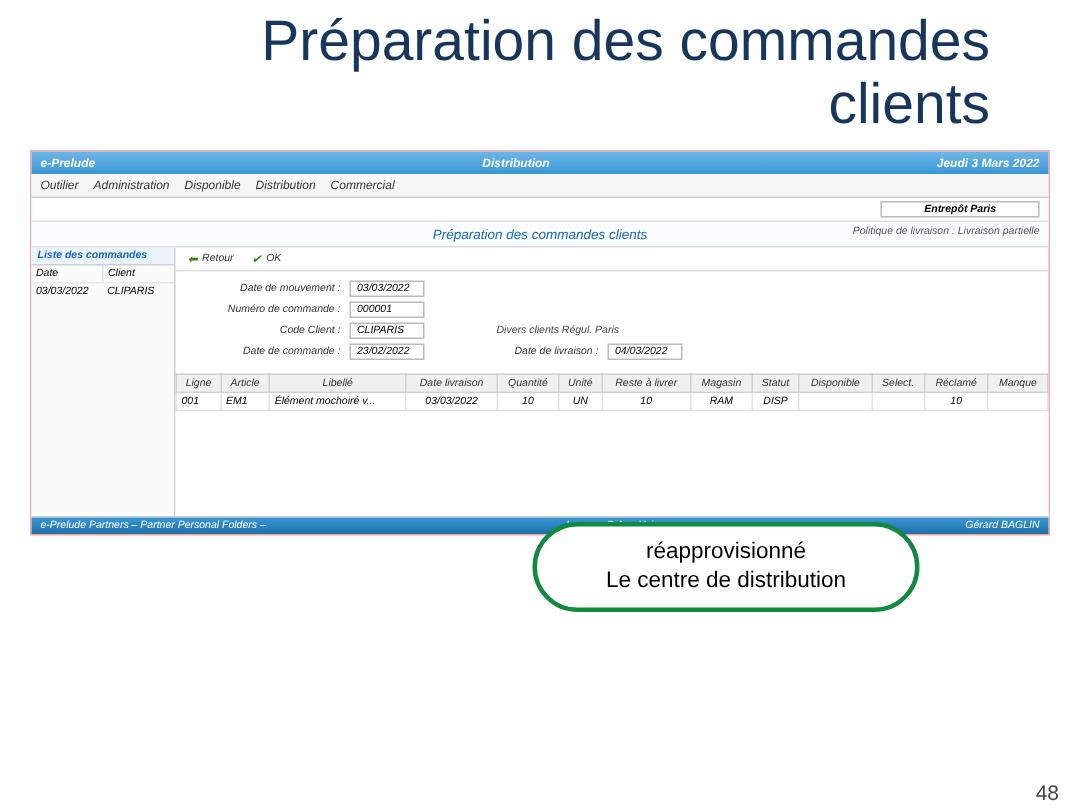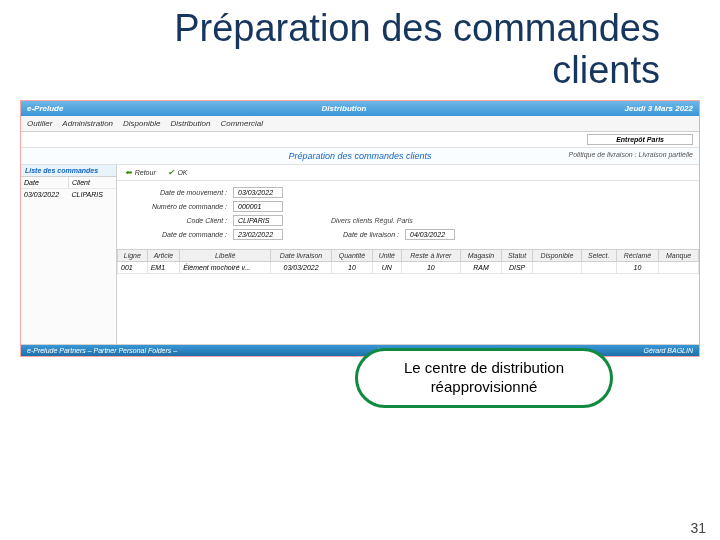--- a/index.html
+++ b/index.html
@@ -312,17 +312,17 @@
   </div>
 
   <div class="footer-bar">
     <span>e-Prelude Partners – Partner Personal Folders –</span>
     <span>Lecerve S.A. – Usine</span>
     <span>Gérard BAGLIN</span>
   </div>
 </div>
 
 <div class="annotation">
+  <div>réapprovisionné</div>
   <div>Le centre de distribution</div>
-  <div>réapprovisionné</div>
 </div>
 
-<div class="page-num">31</div>
+<div class="page-num">48</div>
 
 </body></html>

